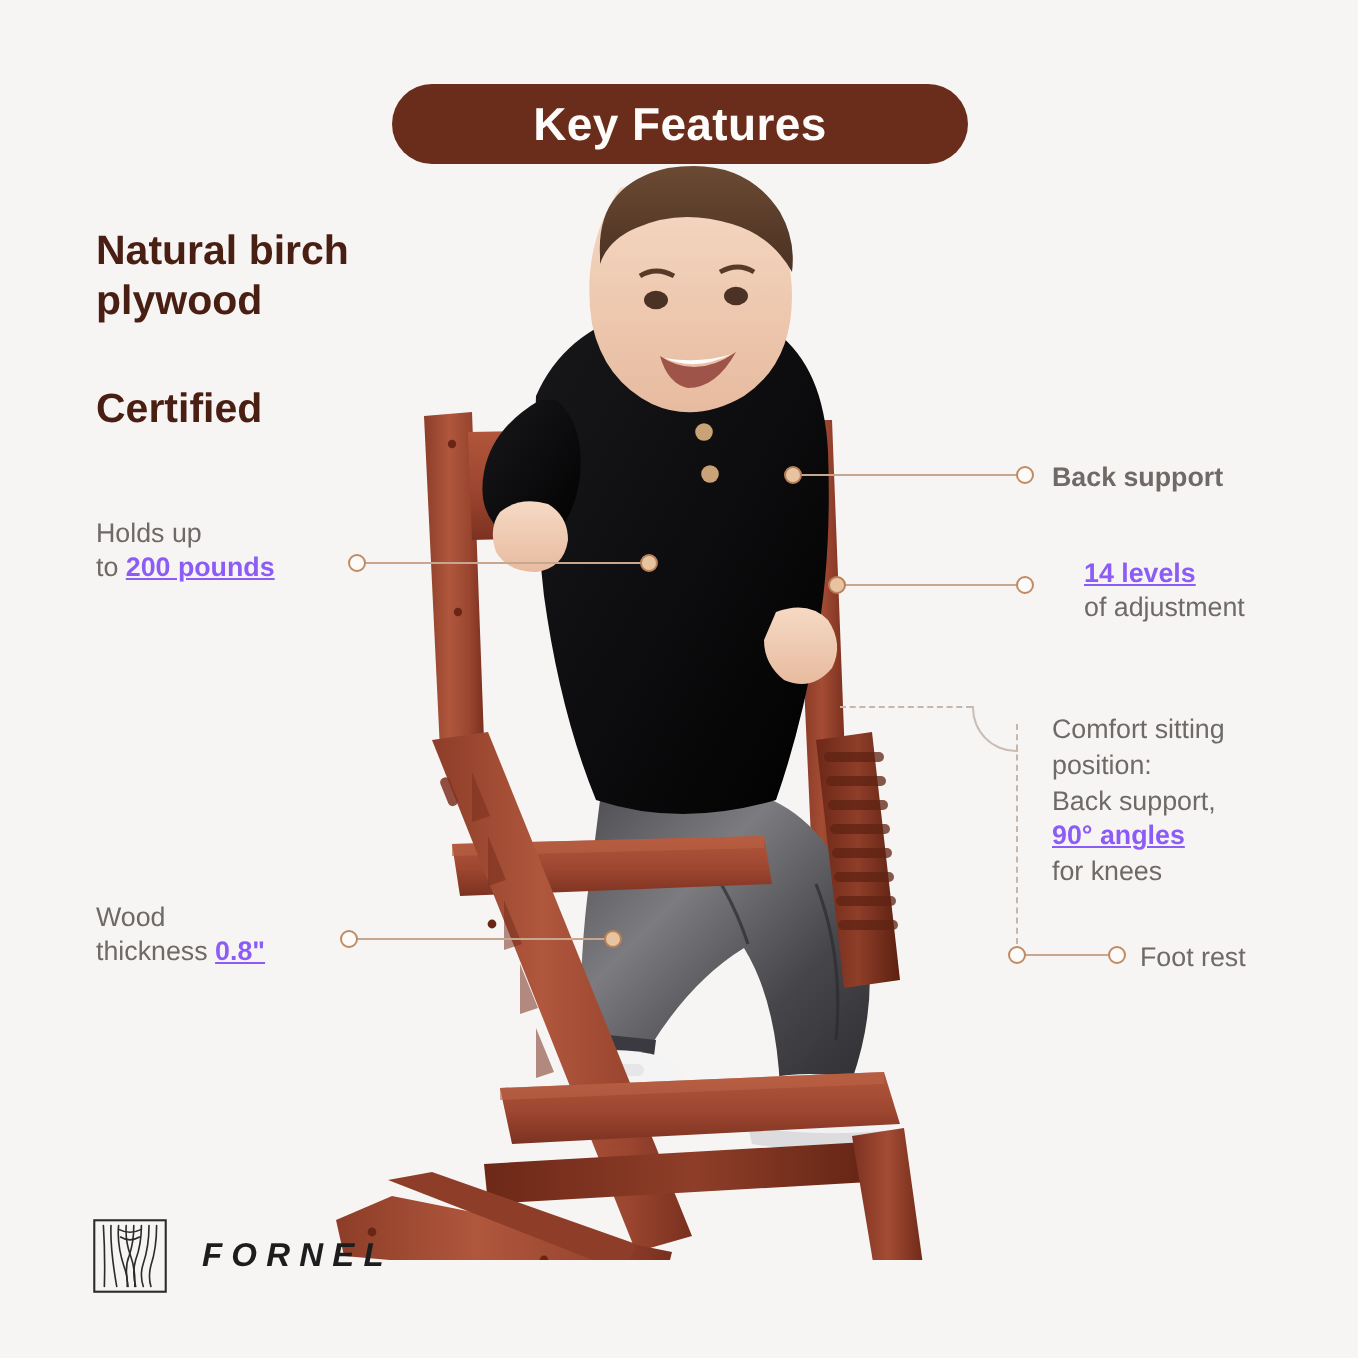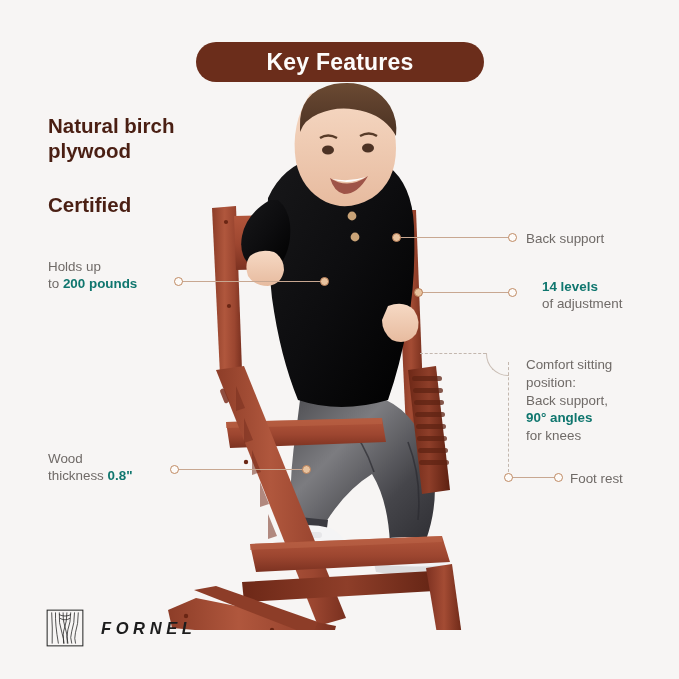--- a/index.html
+++ b/index.html
@@ -24,26 +24,26 @@
 
   
   .lead-head{
     position:absolute;color:#4a1f13;font-weight:bold;line-height:1.22;
   }
   #head-birch{left:48px;top:113px;width:180px;font-size:20.5px;}
   #head-certified{left:48px;top:192px;font-size:20.5px;}
 
   
   .callout{position:absolute;line-height:1.30;font-size:13.4px;color:#6f6a67;}
-  .callout b{color:#0f766e;font-weight:bold;}
+  .callout b{color:#8b5cf6;font-weight:bold;text-decoration:underline;}
   .callout .ln{display:block;white-space:nowrap;}
 
   #co-weight{left:48px;top:258px;}
   #co-thick{left:48px;top:450px;}
-  #co-back{left:526px;top:230px;}
+  #co-back{left:526px;top:230px;font-weight:bold;}
   #co-levels{left:526px;top:278px;margin-left:16px;}
   #co-comfort{left:526px;top:356px;line-height:1.33;}
   #co-foot{left:570px;top:470px;}
 
   
   .conn-line{position:absolute;height:1px;background:#c8a791;}
   .dot{
     position:absolute;width:9px;height:9px;border-radius:50%;
     background:#fdfbf9;border:1.6px solid #c08a63;box-sizing:border-box;
   }

